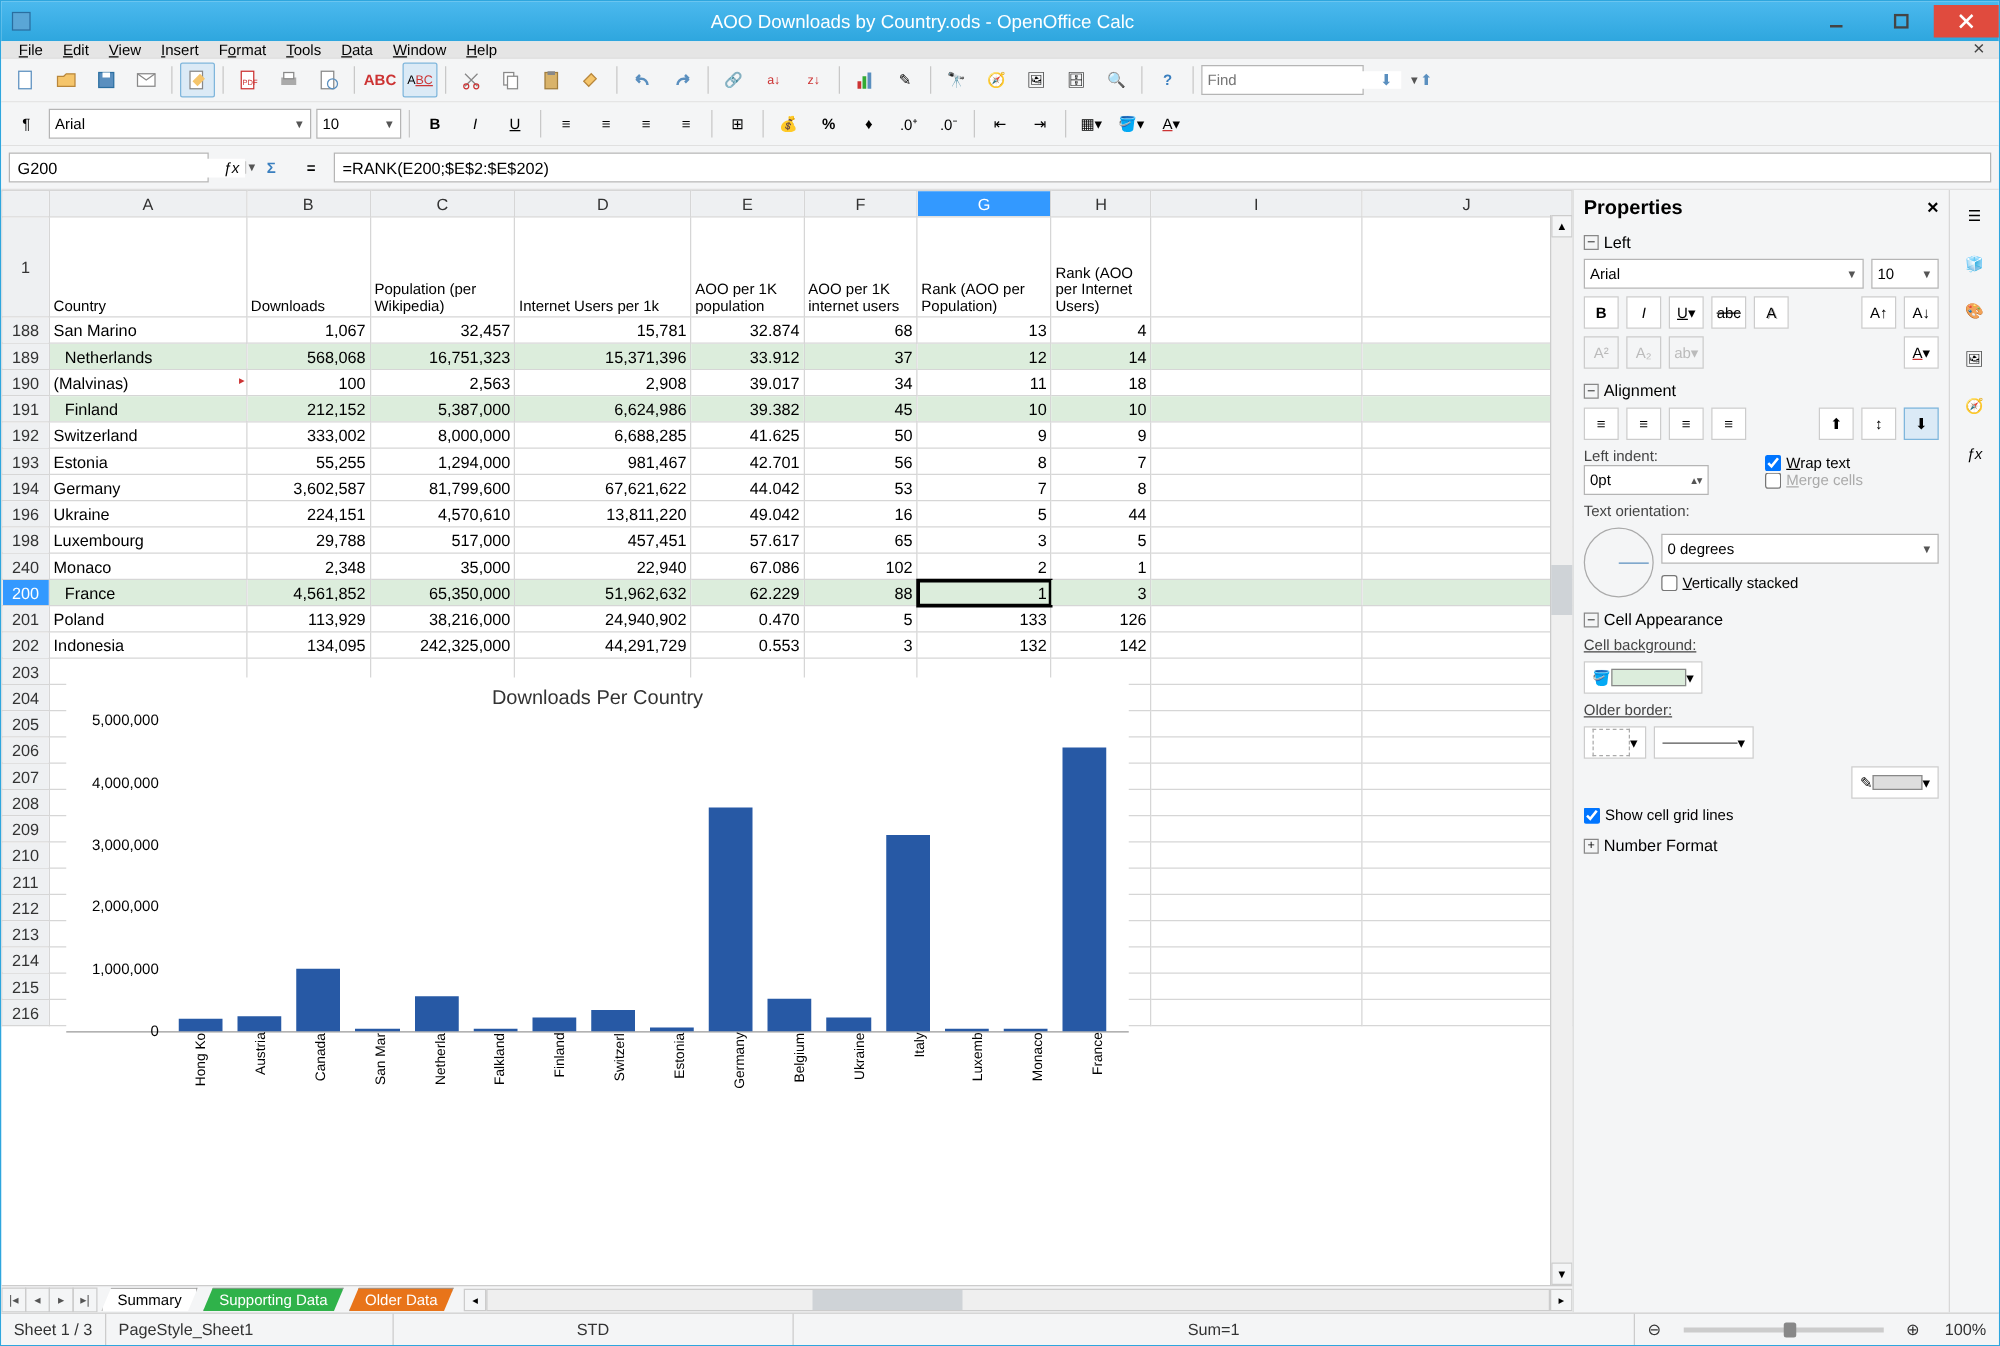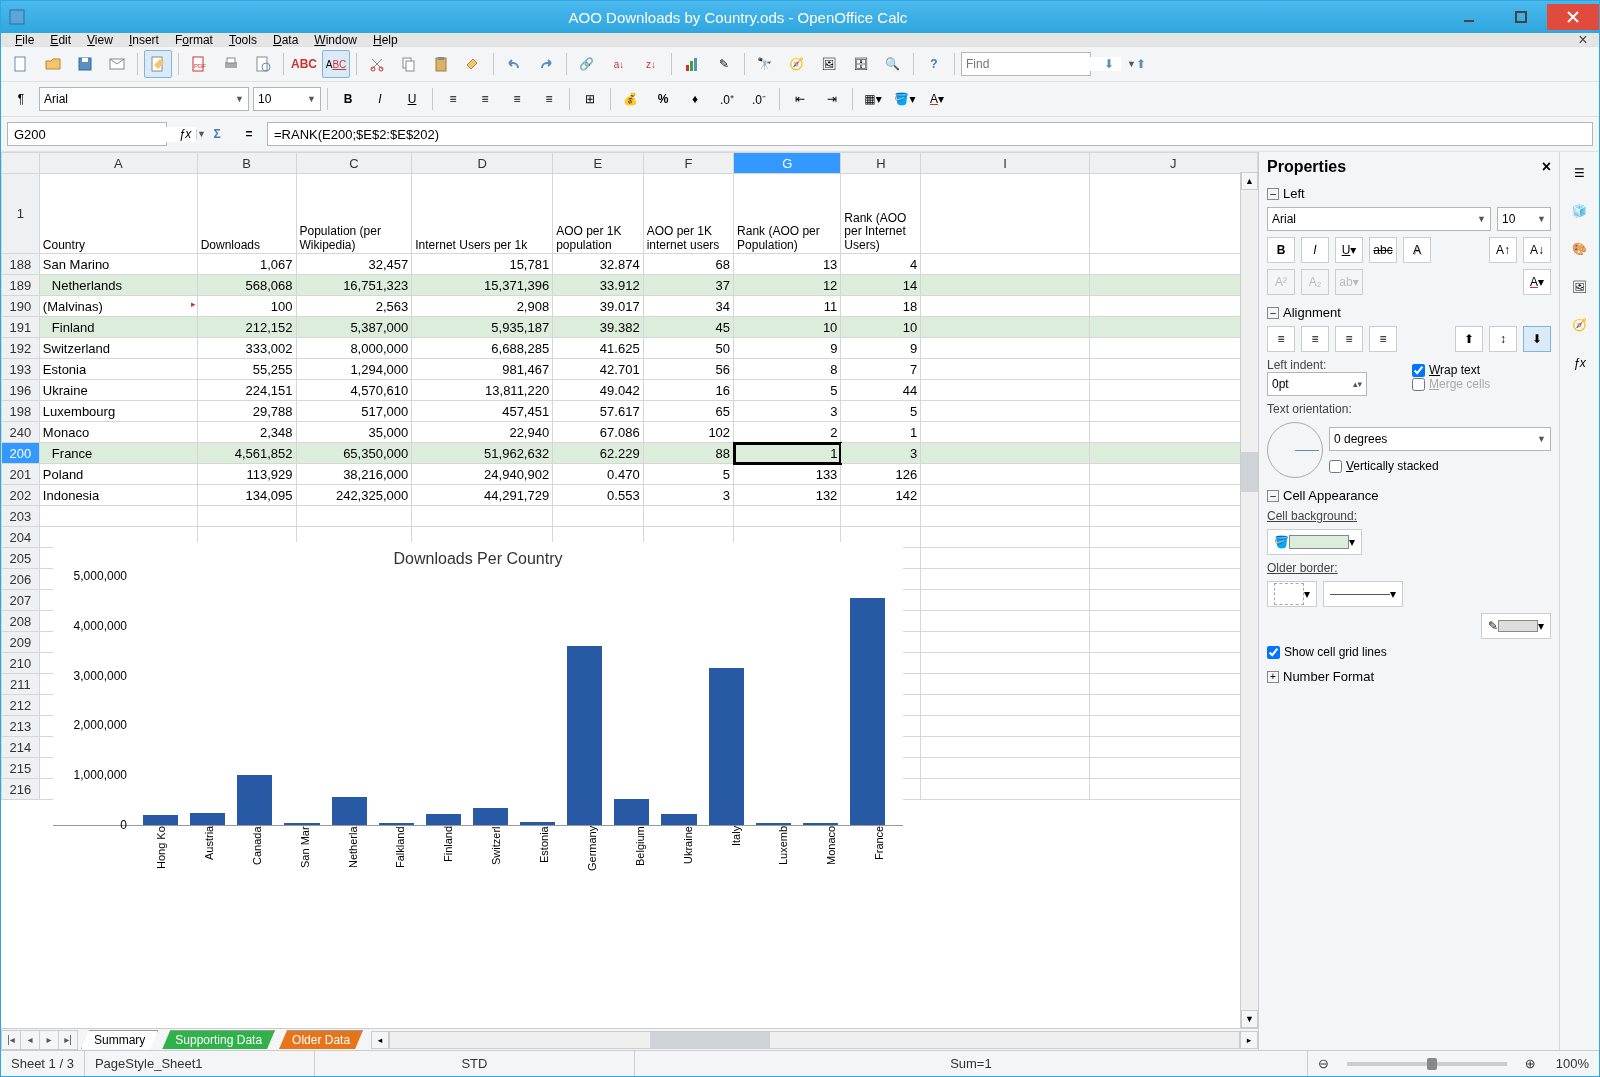--- a/index.html
+++ b/index.html
@@ -404,21 +404,21 @@
                 <td class="num " style="position:relative">11</td>
                 <td class="num " style="position:relative">18</td>
                 <td class=" " style="position:relative"></td>
                 <td class=" " style="position:relative"></td>
               </tr>
               <tr class="green">
                 <th class="rowhdr ">191</th>
                 <td class=" " style="position:relative">Finland</td>
                 <td class="num " style="position:relative">212,152</td>
                 <td class="num " style="position:relative">5,387,000</td>
-                <td class="num " style="position:relative">5,935,187</td>
+                <td class="num " style="position:relative">6,624,986</td>
                 <td class="num " style="position:relative">39.382</td>
                 <td class="num " style="position:relative">45</td>
                 <td class="num " style="position:relative">10</td>
                 <td class="num " style="position:relative">10</td>
                 <td class=" " style="position:relative"></td>
                 <td class=" " style="position:relative"></td>
               </tr>
               <tr class="">
                 <th class="rowhdr ">192</th>
                 <td class=" " style="position:relative">Switzerland</td>
@@ -435,20 +435,33 @@
               <tr class="">
                 <th class="rowhdr ">193</th>
                 <td class=" " style="position:relative">Estonia</td>
                 <td class="num " style="position:relative">55,255</td>
                 <td class="num " style="position:relative">1,294,000</td>
                 <td class="num " style="position:relative">981,467</td>
                 <td class="num " style="position:relative">42.701</td>
                 <td class="num " style="position:relative">56</td>
                 <td class="num " style="position:relative">8</td>
                 <td class="num " style="position:relative">7</td>
+                <td class=" " style="position:relative"></td>
+                <td class=" " style="position:relative"></td>
+              </tr>
+              <tr class="">
+                <th class="rowhdr ">194</th>
+                <td class=" " style="position:relative">Germany</td>
+                <td class="num " style="position:relative">3,602,587</td>
+                <td class="num " style="position:relative">81,799,600</td>
+                <td class="num " style="position:relative">67,621,622</td>
+                <td class="num " style="position:relative">44.042</td>
+                <td class="num " style="position:relative">53</td>
+                <td class="num " style="position:relative">7</td>
+                <td class="num " style="position:relative">8</td>
                 <td class=" " style="position:relative"></td>
                 <td class=" " style="position:relative"></td>
               </tr>
               <tr class="">
                 <th class="rowhdr ">196</th>
                 <td class=" " style="position:relative">Ukraine</td>
                 <td class="num " style="position:relative">224,151</td>
                 <td class="num " style="position:relative">4,570,610</td>
                 <td class="num " style="position:relative">13,811,220</td>
                 <td class="num " style="position:relative">49.042</td>

